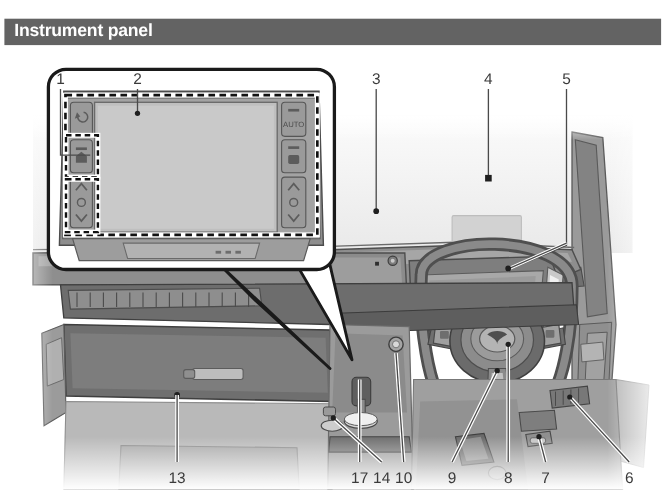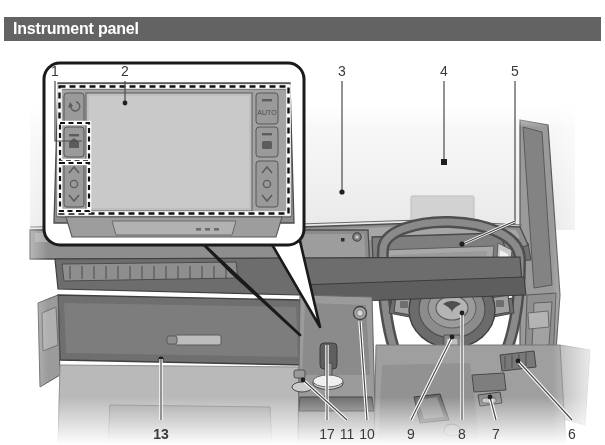--- a/index.html
+++ b/index.html
@@ -367,22 +367,22 @@
       </g>
     </svg>
   </div>
 
   <div class="num" style="left:44px;top:64px;">1</div>
   <div class="num" style="left:114px;top:64px;">2</div>
   <div class="num" style="left:331px;top:64px;">3</div>
   <div class="num" style="left:433px;top:64px;">4</div>
   <div class="num" style="left:504px;top:64px;">5</div>
 
-  <div class="num" style="left:150px;top:427px;font-weight:bold;">13</div>
+  <div class="num" style="left:150px;top:427px;">13</div>
   <div class="num" style="left:316px;top:427px;">17</div>
-  <div class="num" style="left:336px;top:427px;">11</div>
+  <div class="num" style="left:336px;top:427px;">14</div>
   <div class="num" style="left:356px;top:427px;">10</div>
   <div class="num" style="left:400px;top:427px;">9</div>
   <div class="num" style="left:451px;top:427px;">8</div>
   <div class="num" style="left:485px;top:427px;">7</div>
   <div class="num" style="left:561px;top:427px;">6</div>
 
 </div>
 
 </body></html>

